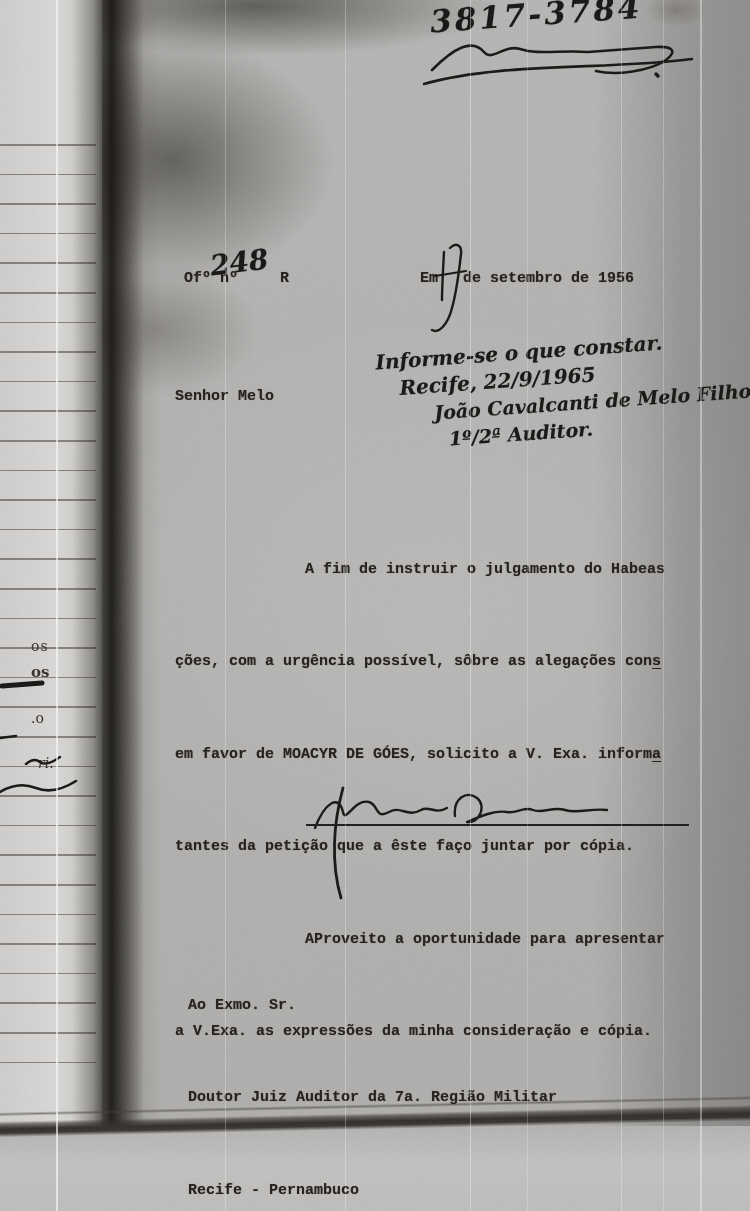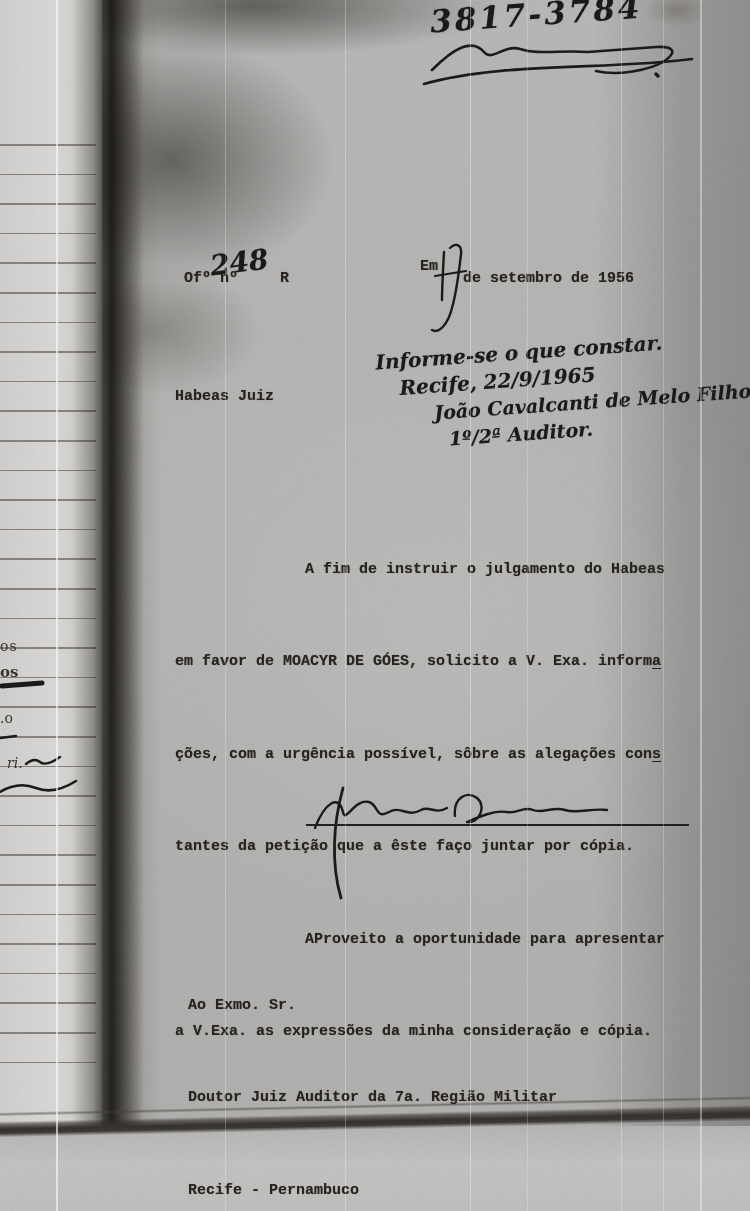--- a/index.html
+++ b/index.html
@@ -47,21 +47,21 @@
   .indent{padding-left:130px;}
   .hand{font-family:"DejaVu Serif","Liberation Serif",serif;font-style:italic;
         color:#1b1a18;text-shadow:0 0 1px rgba(20,18,16,.35);}
   .arc-num{position:absolute;left:430px;top:-4px;font-size:31px;font-weight:700;
            letter-spacing:3px;transform:rotate(-4deg);}
   .hand-248{position:absolute;left:210px;top:246px;font-size:28px;font-weight:700;
             transform:rotate(-7deg);}
   .margin-note{position:absolute;left:378px;top:336px;width:385px;transform:rotate(-4deg);
                font-size:20px;line-height:27px;font-weight:700;}
   .mn2{margin-left:22px;}.mn3{margin-left:55px;font-size:19px;}.mn4{margin-left:68px;font-size:19px;}
-  .frag{position:absolute;font-family:"DejaVu Serif",serif;color:#3a3631;}
+  .frag{position:absolute;font-family:"DejaVu Serif",serif;color:#3a3631;padding-left:31px;}
   svg.ink{position:absolute;pointer-events:none;}
   svg.ink path{fill:none;stroke:#1c1b19;stroke-linecap:round;stroke-linejoin:round;}
   .sig-rule{position:absolute;left:306px;top:824px;width:383px;height:2px;background:#23211f;}
 </style>
 </head>
 <body>
 
 <div id="root">
 
   <div class="letter-page"></div>
@@ -86,41 +86,41 @@
   <svg class="ink" style="left:420px;top:22px" width="300" height="80" viewBox="0 0 300 80">
     <path d="M12,48 C34,26 52,16 64,30 C72,40 84,22 100,27 C118,33 140,28 168,30 L236,25 C252,24 258,29 246,38 C230,49 196,54 176,49" stroke-width="2.6"></path>
     <path d="M4,62 C80,40 190,48 272,37" stroke-width="2.6"></path>
     <path d="M236,52 l2,2" stroke-width="3.4"></path>
   </svg>
 
   <div class="typed" style="left:184px;top:270px">Ofº nº</div>
   <div class="hand hand-248">248</div>
   <div class="typed" style="left:280px;top:270px">R</div>
 
-  <div class="typed" style="left:420px;top:258px">Em</div>
+  <div class="typed" style="left:420px;top:270px">Em</div>
   <svg class="ink" style="left:428px;top:240px" width="52" height="100" viewBox="0 0 52 100">
     <path d="M16,12 C15,30 14,48 14,60" stroke-width="2.4"></path>
     <path d="M22,8 C28,2 34,5 33,14 C31,32 29,50 24,68 C20,84 11,94 4,90" stroke-width="2.4"></path>
     <path d="M7,36 L38,31" stroke-width="2.2"></path>
   </svg>
   <div class="typed" style="left:463px;top:270px">de setembro de 1956</div>
 
   <div class="hand margin-note">
     <div>Informe-se o que constar.</div>
     <div class="mn2">Recife, 22/9/1965</div>
     <div class="mn3">João Cavalcanti de Melo Filho</div>
     <div class="mn4">1º/2ª Auditor.</div>
   </div>
 
-  <div class="typed" style="left:175px;top:388px">Habeas Juiz</div>
+  <div class="typed" style="left:175px;top:388px">Senhor Melo</div>
 
   <div class="typed" style="left:175px;top:502px">
     <div class="line indent">A fim de instruir o julgamento do Habeas</div>
+    <div class="line"><span>ções, com a urgência possível, sôbre as alegações con</span><span class="u-part">s</span></div>
     <div class="line"><span>em favor de MOACYR DE GÓES, solicito a V. Exa. inform</span><span class="u-part">a</span></div>
-    <div class="line"><span>ções, com a urgência possível, sôbre as alegações con</span><span class="u-part">s</span></div>
     <div class="line">tantes da petição que a êste faço juntar por cópia.</div>
     <div class="line indent">AProveito a oportunidade para apresentar</div>
     <div class="line">a V.Exa. as expressões da minha consideração e cópia.</div>
   </div>
 
   <svg class="ink" style="left:295px;top:772px" width="360" height="130" viewBox="0 0 360 130">
     <path d="M48,16 C38,52 36,92 46,126" stroke-width="2.8"></path>
     <path d="M20,56 C30,30 44,22 48,40 C50,52 60,26 74,30 C84,33 80,48 94,40 C106,33 112,46 126,38 C134,33 140,43 152,36" stroke-width="2.4"></path>
     <path d="M160,44 C158,26 172,18 182,26 C192,34 184,52 172,50 C186,44 200,38 212,40 C222,42 228,34 238,38 C248,42 258,34 270,38 C282,42 296,36 312,38" stroke-width="2.4"></path>
   </svg>

